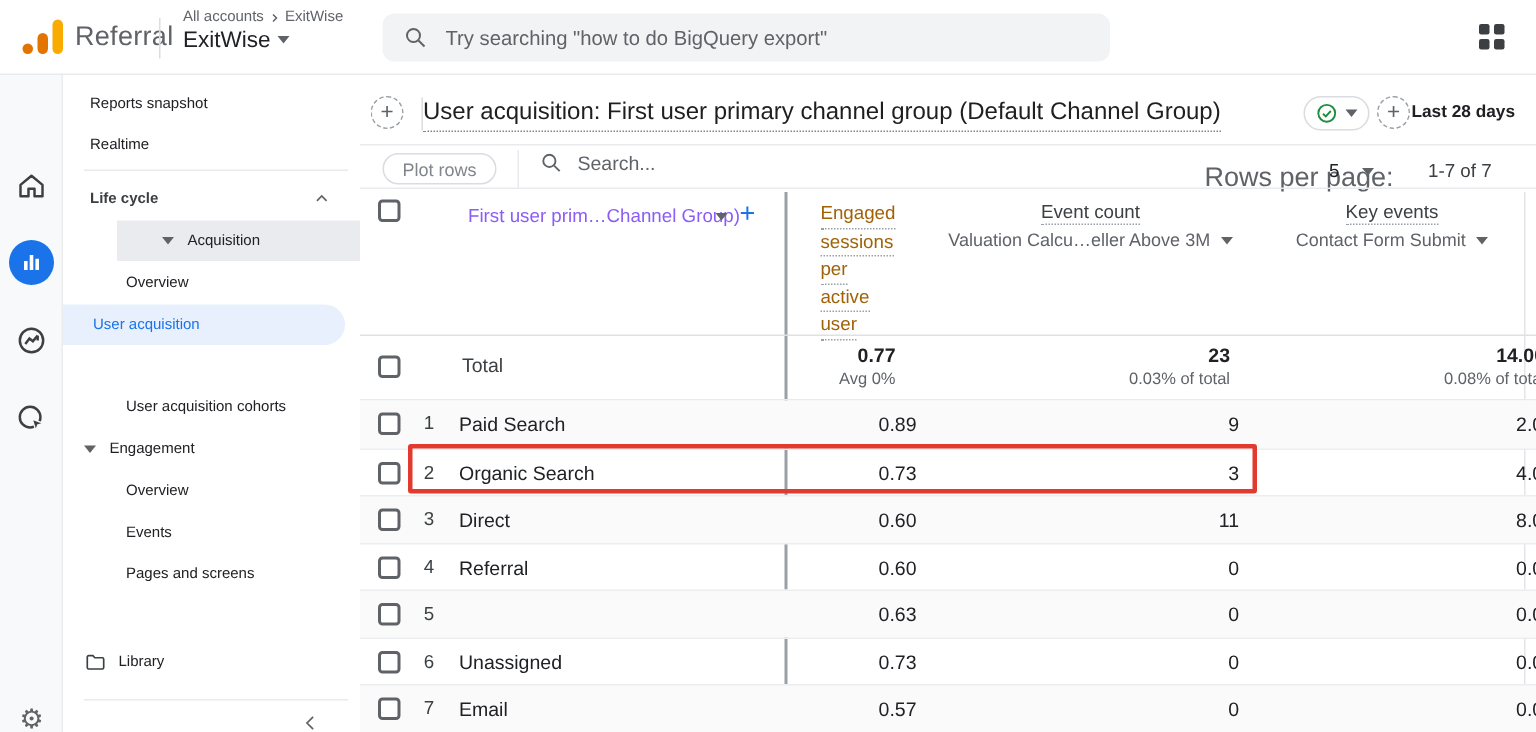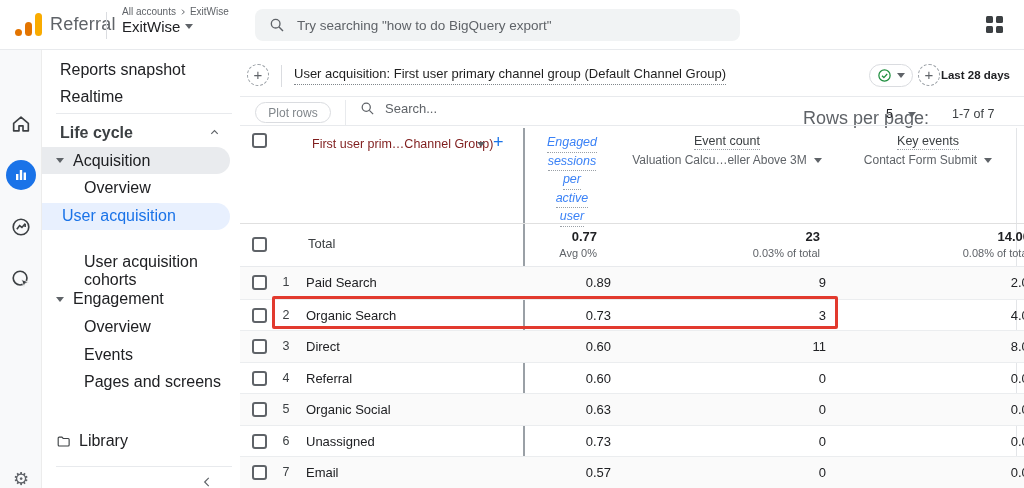--- a/index.html
+++ b/index.html
@@ -31,33 +31,33 @@
   
   .rail { position:absolute; top:50px; left:0; width:42px; height:438px; background:#f8f9fa;
           border-right:1px solid #ececec; }
   .rail-ic { position:absolute; left:0; width:42px; display:flex; justify-content:center; cursor:pointer; }
   .rail-circle { width:30px; height:30px; border-radius:50%; background:#1a73e8;
                  display:flex; align-items:center; justify-content:center; }
   .gear-glyph { font-size:18px; color:#5f6368; line-height:1; }
   
   .sidebar { position:absolute; top:50px; left:42px; width:198px; height:438px; background:#fff; }
   .nav-item { position:absolute; width:100%; height:27px; display:flex; align-items:center;
-              font-size:16px; color:#202124; cursor:pointer; }
+              font-size:10px; color:#202124; cursor:pointer; }
   .nav-divider { position:absolute; left:14px; right:8px; height:1px; background:#e8eaed; }
   .pill { width:calc(100% - 10px); border-radius:0 16px 16px 0; }
   .pill-gray { background:#e9ebee; }
   .pill-blue { background:#e8f0fe; color:#1a73e8; }
   .caret { width:0; height:0; border-left:4px solid transparent; border-right:4px solid transparent;
            border-top:5px solid #5f6368; display:inline-block; }
   
   .main { position:absolute; top:50px; left:240px; width:784px; height:438px; background:#fff; }
   .dash-plus { position:absolute; width:22px; height:22px; border:1px dashed #9aa0a6; border-radius:50%;
                color:#5f6368; font-size:15px; line-height:20px; text-align:center; cursor:pointer; background:#fff; }
   .hdr-divider { position:absolute; left:41px; top:15px; width:1px; height:22px; background:#dadce0; }
-  .report-title { position:absolute; left:54px; top:16px; font-size:13px; color:#1f1f1f; white-space:nowrap;
+  .report-title { position:absolute; left:42px; top:16px; font-size:16px; color:#1f1f1f; white-space:nowrap;
                   border-bottom:1px dotted #80868b; padding-bottom:3px; cursor:pointer; }
   .check-pill { position:absolute; left:629px; top:14px; width:44px; height:23px; border:1px solid #dadce0;
                 border-radius:12px; display:flex; align-items:center; justify-content:center; gap:5px;
                 background:#fff; cursor:pointer; }
   .date-range { position:absolute; right:14px; top:19px; font-size:11.5px; font-weight:bold; color:#202124; }
   .rule { position:absolute; left:0; width:784px; height:1px; background:#e8eaed; }
   
   .plot-rows { position:absolute; left:15px; top:52px; width:76px; height:21px; border:1px solid #dadce0;
                border-radius:12px; font-size:12px; color:#80868b; background:#fff;
                display:flex; align-items:center; justify-content:center; cursor:pointer; }
@@ -65,25 +65,25 @@
   .tbl-search { position:absolute; left:120px; top:51px; display:flex; align-items:center; gap:10px; }
   .tbl-search input { border:none; outline:none; background:transparent; font-size:13px; font-family:inherit; width:150px; }
   .tbl-search input::placeholder { color:#5f6368; }
   .rpp-label { position:absolute; left:563px; top:58px; font-size:18px; color:#5f6368; }
   .rpp-value { position:absolute; left:646px; top:57px; font-size:12.5px; color:#202124; cursor:pointer; }
   .rpp-caret { position:absolute; left:668px; top:62px; }
   .page-info { position:absolute; left:712px; top:57px; font-size:12.5px; color:#3c4043; }
   
   .tbl-checkbox { position:absolute; width:15px; height:15px; border:2px solid #5f6368; border-radius:3px;
                   background:#fff; cursor:pointer; }
-  .dim-header { position:absolute; left:72px; top:87px; font-size:12.5px; color:#7f1d1d; cursor:pointer; }
+  .dim-header { position:absolute; left:72px; top:87px; font-size:12.5px; color:#8b5cf6; cursor:pointer; }
   .dim-caret { position:absolute; left:237px; top:92px; }
   .dim-plus { position:absolute; left:253px; top:82px; font-size:18px; color:#1a73e8; cursor:pointer; }
-  .m1-header { position:absolute; right:427px; top:84px; text-align:center; font-size:12.5px; color:#3b82f6;
-               line-height:17.5px; cursor:pointer;font-style:italic; }
+  .m1-header { position:absolute; right:427px; top:84px; text-align:left; font-size:12.5px; color:#a16207;
+               line-height:17.5px; cursor:pointer; }
   .m1-header span { display:inline-block; border-bottom:1px dotted #9aa0a6; }
   .m-header-c { position:absolute; text-align:center; top:84px; cursor:pointer; }
   .m-title { font-size:12.5px; color:#3c4043; }
   .m-title span { border-bottom:1px dotted #9aa0a6; padding-bottom:1px; }
   .m-sub { margin-top:5px; font-size:12px; color:#5f6368; display:flex; align-items:center;
            justify-content:center; gap:7px; }
   .col-divider { position:absolute; left:283px; top:78px; width:2px; height:360px; background:#9aa0a6; }
   .right-line { position:absolute; left:776px; top:78px; width:1px; height:360px; background:#e3e5e8; }
   .total-label { position:absolute; left:68px; top:186px; font-size:13px; color:#3c4043; }
   .tval { position:absolute; font-size:13px; font-weight:bold; color:#202124; }
@@ -177,21 +177,21 @@
   <div class="nav-item" style="top:33px; padding-left:18px;">Realtime</div>
   <div class="nav-divider" style="top:63px;"></div>
 
   <div class="nav-item" style="top:69px; padding-left:18px; color:#3c4043;font-weight:bold;">
     <span>Life cycle</span>
     <svg style="position:absolute; right:20px;" width="11" height="11" viewBox="0 0 24 24">
         <path d="M5 15 L12 8 L19 15" fill="none" stroke="#5f6368" stroke-width="2.5"></path>
       </svg>
   </div>
 
-  <div class="nav-item pill pill-gray" style="top:97px; padding-left:14px; gap:9px;">
+  <div class="nav-item pill pill-gray" style="top:97px; padding-left:30px; gap:9px;margin-left:36px;">
     <span class="caret"></span>
     <span>Acquisition</span>
   </div>
   <div class="nav-item" style="top:124.5px; padding-left:42px;">Overview</div>
   <div class="nav-item pill pill-blue" style="top:152.5px; padding-left:20px;">User acquisition</div>
   <div class="nav-item" style="top:207.5px; padding-left:42px;">User acquisition cohorts</div>
 
   <div class="nav-item" style="top:235.5px; padding-left:14px; gap:9px;">
     <span class="caret"></span>
     <span>Engagement</span>
@@ -316,21 +316,20 @@
     <div class="tbl-checkbox" style="left:12px; top:8px;"></div>
     <div class="row-num">4</div>
     <div class="row-channel">Referral</div>
     <div class="rval r1">0.60</div>
     <div class="rval r2">0</div>
     <div class="rval r3">0.00</div>
   </div>
   <div class="trow striped bordered" style="top:343px;">
     <div class="tbl-checkbox" style="left:12px; top:8px;"></div>
     <div class="row-num">5</div>
-    <div class="row-channel">Organic Social</div>
     <div class="rval r1">0.63</div>
     <div class="rval r2">0</div>
     <div class="rval r3">0.00</div>
   </div>
   <div class="trow bordered" style="top:374.5px;">
     <div class="tbl-checkbox" style="left:12px; top:8px;"></div>
     <div class="row-num">6</div>
     <div class="row-channel">Unassigned</div>
     <div class="rval r1">0.73</div>
     <div class="rval r2">0</div>

